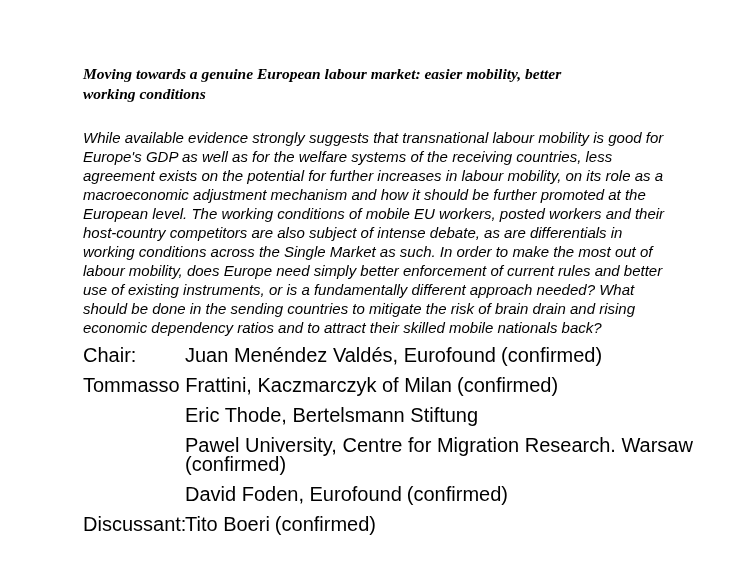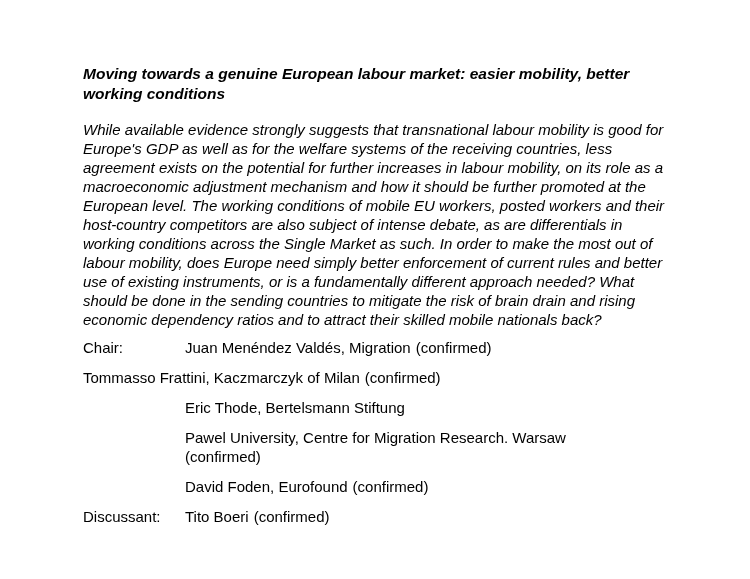--- a/index.html
+++ b/index.html
@@ -21,31 +21,32 @@
     left: 83px;
     top: 64px;
     width: 645px;
   }
   .session-title {
     font-size: 15.5px;
     line-height: 20px;
     font-weight: bold;
     font-style: italic;
     white-space: pre-line;
-    margin: 0 0 16px 0;
+    margin: 0 0 24px 0;
+    font-family: Liberation Serif, serif;
   }
   .abstract {
     font-size: 15px;
     line-height: 19px;
     font-style: italic;
     white-space: pre-line;
     margin: 4px 0 9px 0;
   }
   .roster {
-    font-size: 15px;
+    font-size: 20px;
     line-height: 19px;
   }
   .roster-row {
     display: flex;
     margin-bottom: 11px;
   }
   .role {
     width: 102px;
     flex-shrink: 0;
   }
@@ -80,21 +81,21 @@
 working conditions across the Single Market as such. In order to make the most out of
 labour mobility, does Europe need simply better enforcement of current rules and better
 use of existing instruments, or is a fundamentally different approach needed? What
 should be done in the sending countries to mitigate the risk of brain drain and rising
 economic dependency ratios and to attract their skilled mobile nationals back?</p>
 
     <div class="roster">
 
       <div class="roster-row">
         <div class="role">Chair:</div>
-        <div class="entry"><span class="name">Juan Menéndez Valdés, Migration</span><span class="confirmed">(confirmed)</span></div>
+        <div class="entry"><span class="name">Juan Menéndez Valdés, Eurofound</span><span class="confirmed">(confirmed)</span></div>
       </div>
 
       <div class="roster-row">
         <div class="entry"><span class="name">Tommasso Frattini, Kaczmarczyk of Milan</span><span class="confirmed">(confirmed)</span></div>
       </div>
 
       <div class="roster-row">
         <div class="role"></div>
         <div class="entry"><span class="name">Eric Thode, Bertelsmann Stiftung</span><span class="confirmed"></span></div>
       </div>

